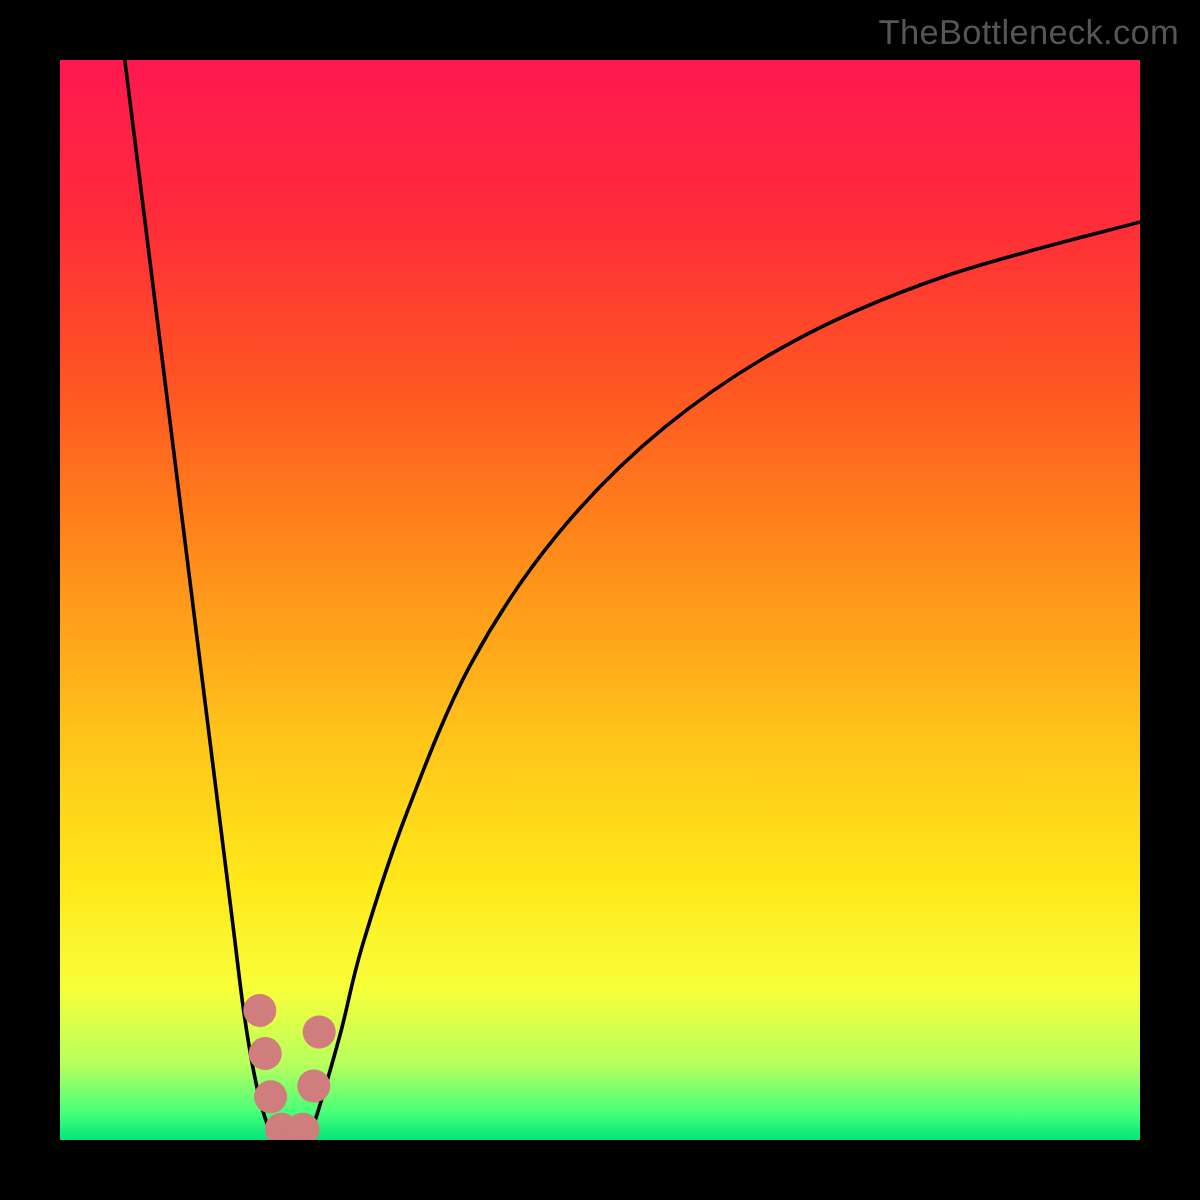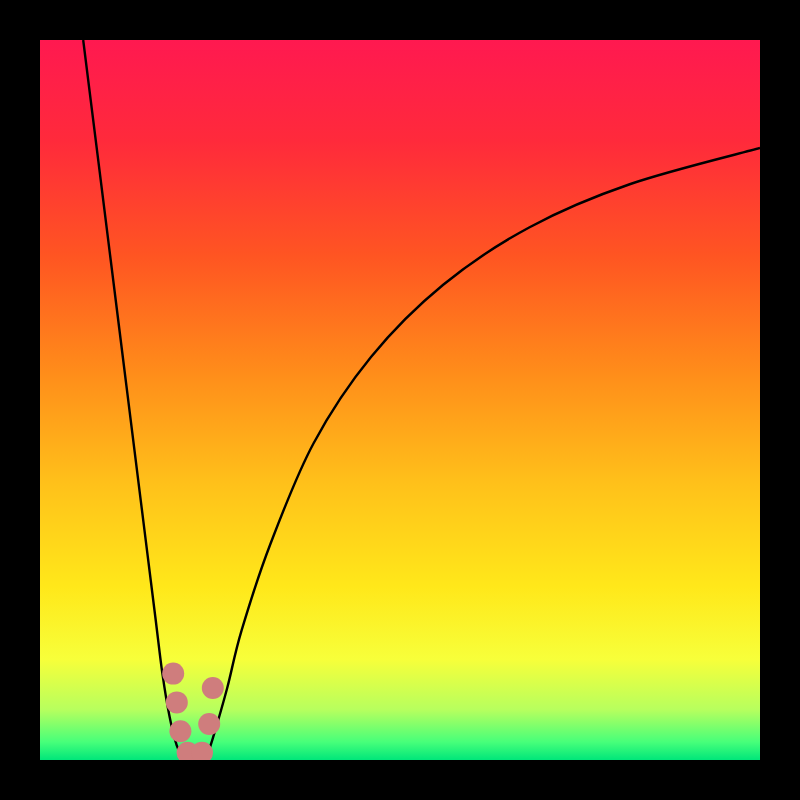--- a/index.html
+++ b/index.html
@@ -50,20 +50,21 @@
     color: #565656;
     font-weight: 400;
     letter-spacing: 0.2px;
   }
 </style>
 </head>
 <body>
 
 <div class="frame">
 
+  <div class="watermark">TheBottleneck.com</div>
 
   <div class="plot-area">
 
     <svg class="gradient" viewBox="0 0 720 720" preserveAspectRatio="none">
       <defs>
         <linearGradient id="bg" x1="0" y1="0" x2="0" y2="1">
             <stop offset="0%" stop-color="#ff1950"></stop>
             <stop offset="14.000000000000002%" stop-color="#ff2a3b"></stop>
             <stop offset="30%" stop-color="#ff5522"></stop>
             <stop offset="46%" stop-color="#ff8c1a"></stop>

